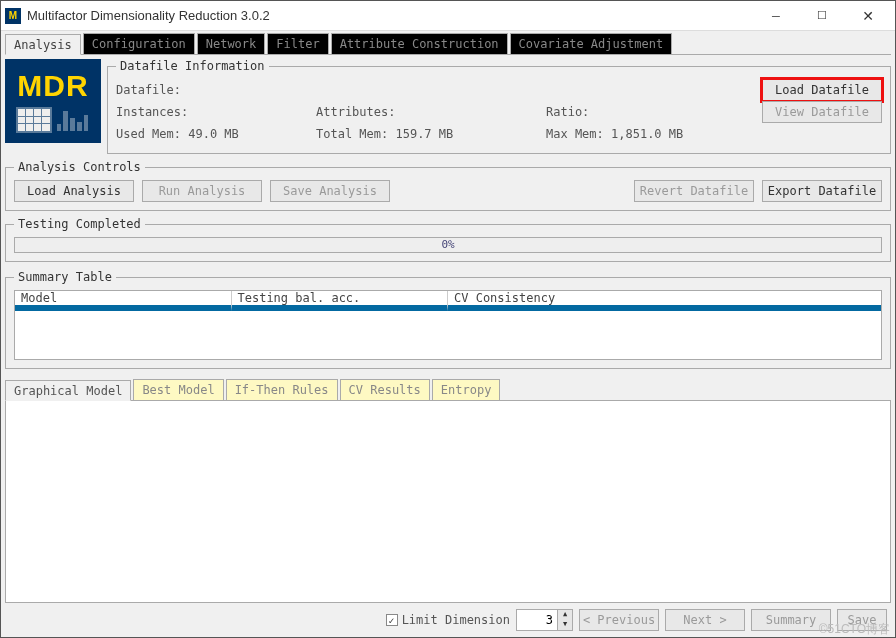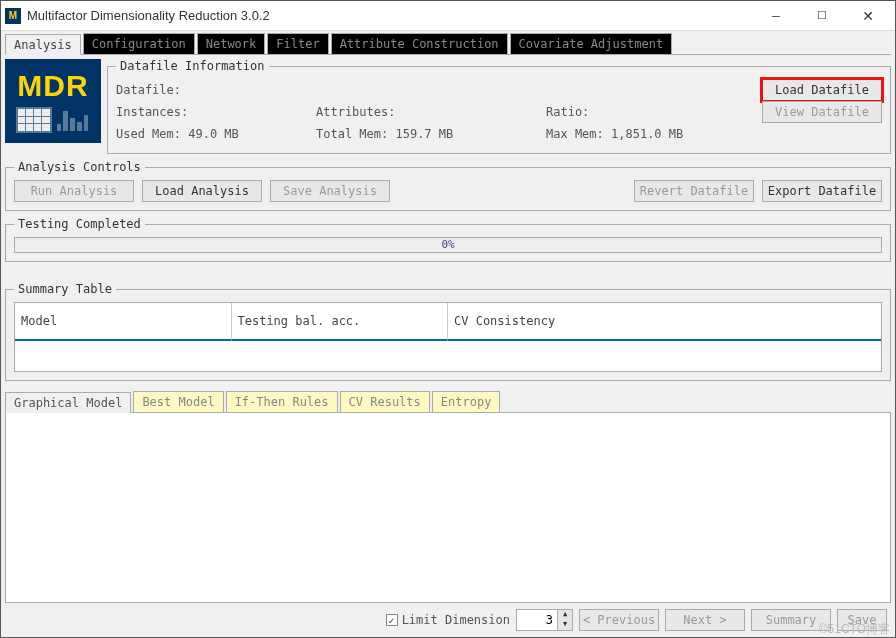--- a/index.html
+++ b/index.html
@@ -148,35 +148,35 @@
   .progress-bar {
     border:1px solid #aaa;
     height:16px;
     background:#eee;
     position:relative;
     text-align:center;
     font-size:11px;
     color:#447;
     line-height:14px;
   }
-  .summary-fs{ margin-top:20px; flex:0 0 auto;}
+  .summary-fs{ margin-top:8px; flex:0 0 auto;}
   .summary-grid {
     border:1px solid #aaa;
     background:#fff;
     height:70px;
   }
   .summary-head {
     display:flex;
     font-size:12px;
     color:#444;
   }
   .summary-head > div {
-    padding:11px 6px;
+    padding:0 6px;
     border-right:1px solid #ccc;
-    border-bottom:2px solid #0369a1;
+    border-bottom:6px solid #0369a1;
   }
   .sh-c1{width:25%;}
   .sh-c2{width:25%;}
   .sh-c3{width:25%;}
   .sh-c4{flex:1;border-right:none!important;}
   .subpanel {
     margin-top:10px;
     flex:1;
     display:flex;flex-direction:column;
   }
@@ -317,22 +317,22 @@
           <div class="df-col2 df-label">Total Mem: 159.7 MB</div>
           <div class="df-col3 df-label">Max Mem: 1,851.0 MB</div>
           <div style="width:120px"></div>
         </div>
       </fieldset>
     </div>
 
     <fieldset class="analysis-fs">
       <legend>Analysis Controls</legend>
       <div class="controls-row">
+        <button class="btn wide">Load Analysis</button>
         <button class="btn wide disabled">Run Analysis</button>
-        <button class="btn wide">Load Analysis</button>
         <button class="btn wide disabled">Save Analysis</button>
         <div class="spacer"></div>
         <button class="btn wide disabled">Revert Datafile</button>
         <button class="btn wide">Export Datafile</button>
       </div>
     </fieldset>
 
     <fieldset class="progress-fs">
       <legend>Testing Completed</legend>
       <div class="progress-bar">

